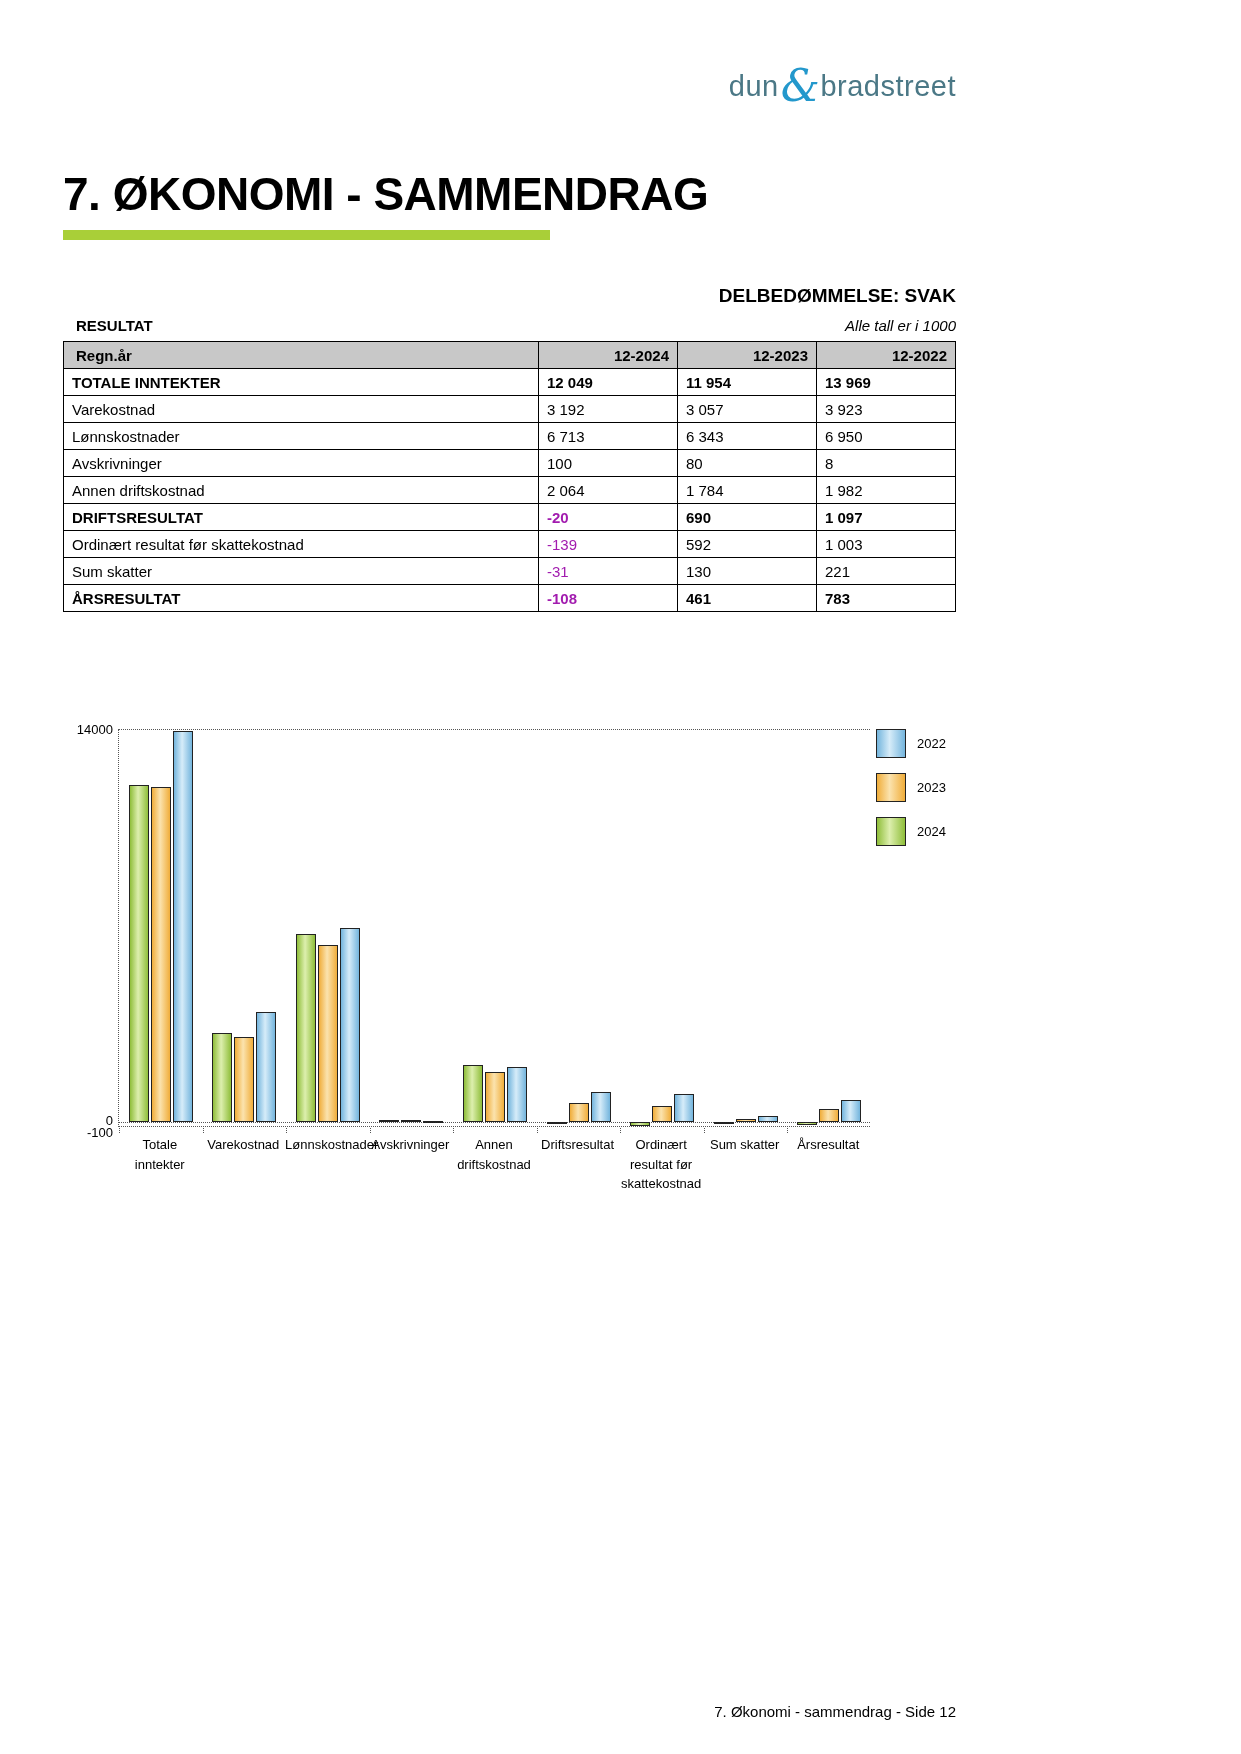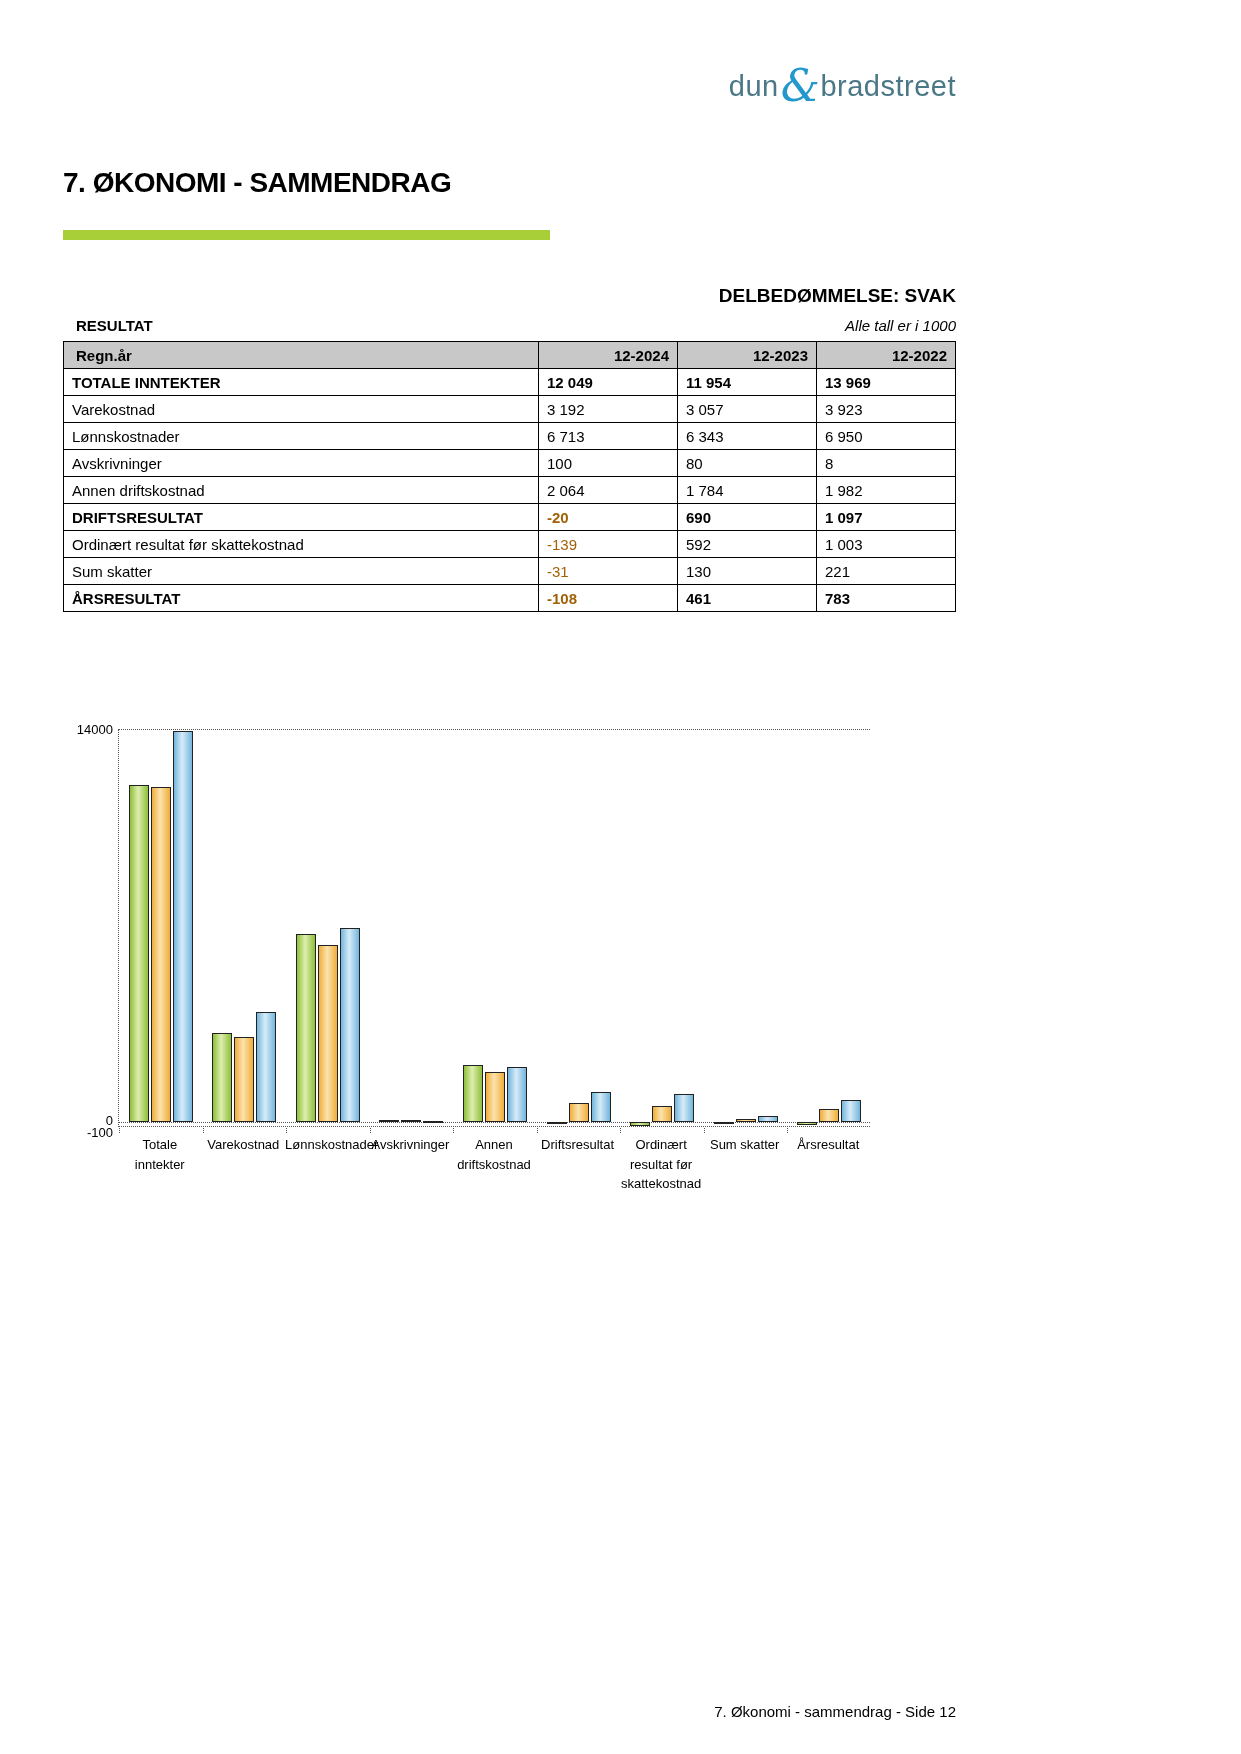--- a/index.html
+++ b/index.html
@@ -13,36 +13,36 @@
 
   
   .logo { position: absolute; top: 70px; right: 285px; font-size: 29px; color: #4b7886; letter-spacing: 0.5px; white-space: nowrap; }
   .logo .amp {
     font-family: "DejaVu Serif", serif; font-style: italic;
     font-size: 44px; color: #2398cc; line-height: 0;
     position: relative; top: 5px; margin: 0 0px 0 2px;
   }
 
   
-  .page-title { position: absolute; left: 63px; top: 167px; font-size: 28px; font-weight: bold; letter-spacing: -0.5px; }
+  .page-title { position: absolute; left: 63px; top: 167px; font-size: 46px; font-weight: bold; letter-spacing: -0.5px; }
   .green-bar { position: absolute; left: 63px; top: 230px; width: 487px; height: 10px; }
 
   .assessment { position: absolute; right: 285px; top: 285px; font-size: 19px; font-weight: bold; }
   .resultat-label { position: absolute; left: 64px; top: 317px; font-size: 15px; font-weight: bold; margin-left: 12px; }
   .units-note { position: absolute; right: 285px; top: 317px; font-size: 15px; font-style: italic; }
 
   
   table.fin { position: absolute; left: 63px; top: 341px; width: 893px; border-collapse: collapse; font-size: 15px; table-layout: fixed; }
   table.fin th, table.fin td { border: 1px solid #000; padding: 4px 8px; height: 27px; overflow: hidden; white-space: nowrap; }
   table.fin th { background: #c8c8c8; font-weight: bold; text-align: left; padding-left: 12px; }
   table.fin th.num { text-align: right; }
   table.fin col.c-label { width: 475px; }
   table.fin col.c-val { width: 139px; }
   .num { }
-  .neg { color: #a16207; }
+  .neg { color: #a21caf; }
   .bold-row td { font-weight: bold; }
 
   
   .chart { position: absolute; left: 63px; top: 715px; width: 900px; height: 485px; font-size: 13px; }
   .plot-area {
     position: absolute; left: 55px; top: 14px; width: 752px; height: 398px;
     border-top: 1px dotted #555; border-left: 1px dotted #555; border-bottom: 1px dotted #555;
   }
   .zero-line { position: absolute; left: 0; right: 0; border-top: 1px dotted #555; }
   .bar { position: absolute; border: 1px solid #222; }
@@ -181,20 +181,34 @@
       <div class="xtick" style="left: 501.333px; top: 398px;"></div>
       <div class="bar" style="left: 594.667px; width: 20px; background: linear-gradient(90deg, rgb(143, 190, 58) 0%, rgb(221, 239, 174) 45%, rgb(143, 190, 58) 100%); top: 392.394px; height: 1px;"></div>
       <div class="bar" style="left: 616.667px; width: 20px; background: linear-gradient(90deg, rgb(240, 173, 58) 0%, rgb(251, 227, 174) 45%, rgb(240, 173, 58) 100%); top: 388.751px; height: 3.64366px;"></div>
       <div class="bar" style="left: 638.667px; width: 20px; background: linear-gradient(90deg, rgb(116, 181, 221) 0%, rgb(214, 236, 249) 45%, rgb(116, 181, 221) 100%); top: 386.2px; height: 6.19423px;"></div>
       <div class="xtick" style="left: 584.889px; top: 398px;"></div>
       <div class="bar" style="left: 678.222px; width: 20px; background: linear-gradient(90deg, rgb(143, 190, 58) 0%, rgb(221, 239, 174) 45%, rgb(143, 190, 58) 100%); top: 392.394px; height: 3.02704px;"></div>
       <div class="bar" style="left: 700.222px; width: 20px; background: linear-gradient(90deg, rgb(240, 173, 58) 0%, rgb(251, 227, 174) 45%, rgb(240, 173, 58) 100%); top: 379.473px; height: 12.921px;"></div>
       <div class="bar" style="left: 722.222px; width: 20px; background: linear-gradient(90deg, rgb(116, 181, 221) 0%, rgb(214, 236, 249) 45%, rgb(116, 181, 221) 100%); top: 370.448px; height: 21.9461px;"></div>
       <div class="xtick" style="left: 668.444px; top: 398px;"></div>
     </div>
+  <div class="legend">
+      <div class="legend-item">
+        <div class="legend-swatch" style="background: linear-gradient(90deg, rgb(116, 181, 221) 0%, rgb(214, 236, 249) 45%, rgb(116, 181, 221) 100%);"></div>
+        <span>2022</span>
+      </div>
+      <div class="legend-item">
+        <div class="legend-swatch" style="background: linear-gradient(90deg, rgb(240, 173, 58) 0%, rgb(251, 227, 174) 45%, rgb(240, 173, 58) 100%);"></div>
+        <span>2023</span>
+      </div>
+      <div class="legend-item">
+        <div class="legend-swatch" style="background: linear-gradient(90deg, rgb(143, 190, 58) 0%, rgb(221, 239, 174) 45%, rgb(143, 190, 58) 100%);"></div>
+        <span>2024</span>
+      </div>
+    </div>
 <div class="cat-label" style="left: 55px; width: 83.5556px;">Totale
 inntekter</div>
     <div class="cat-label" style="left: 138.556px; width: 83.5556px;">Varekostnad</div>
     <div class="cat-label" style="left: 222.111px; width: 83.5556px;">Lønnskostnader</div>
     <div class="cat-label" style="left: 305.667px; width: 83.5556px;">Avskrivninger</div>
     <div class="cat-label" style="left: 389.222px; width: 83.5556px;">Annen
 driftskostnad</div>
     <div class="cat-label" style="left: 472.778px; width: 83.5556px;">Driftsresultat</div>
     <div class="cat-label" style="left: 556.333px; width: 83.5556px;">Ordinært
 resultat før

